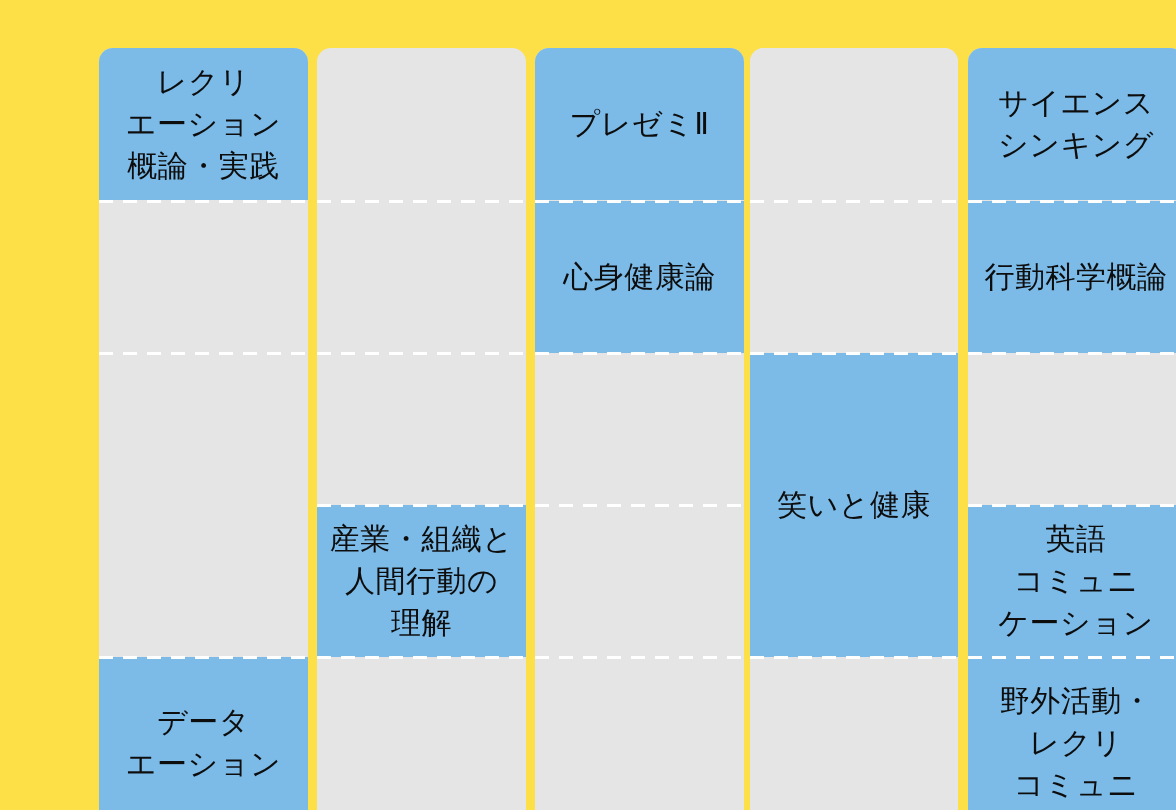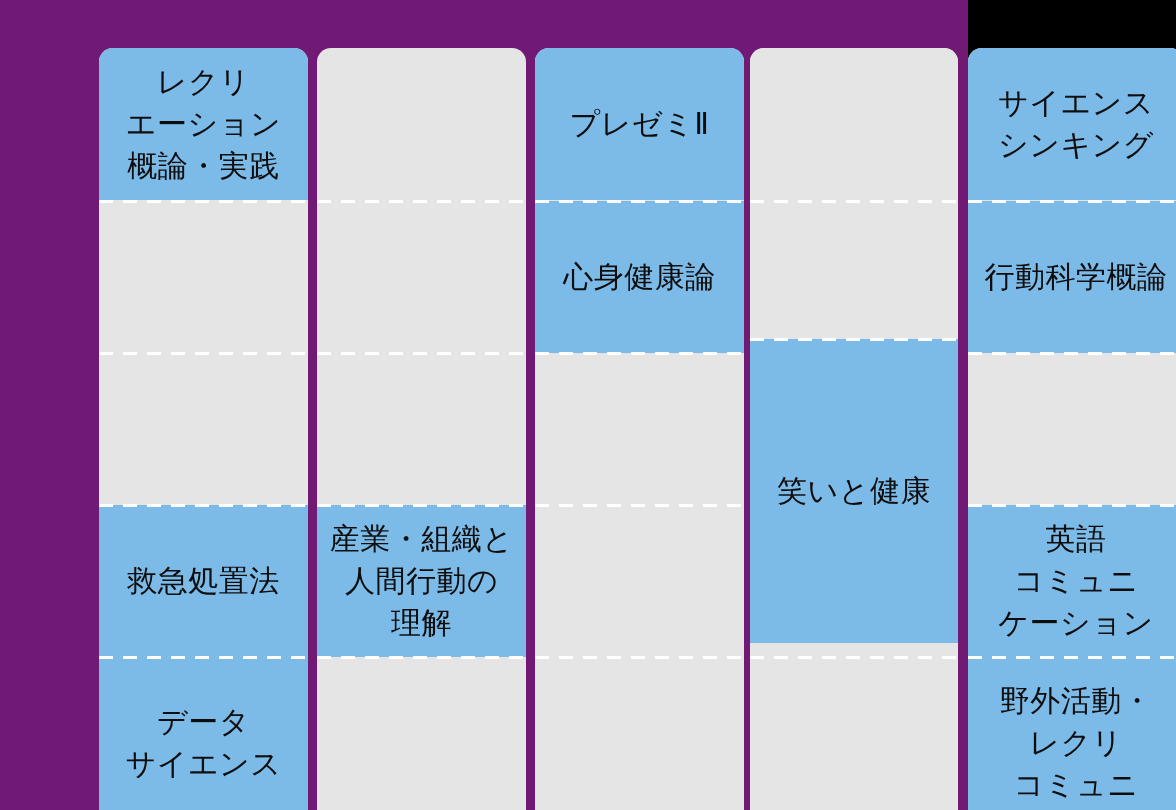--- a/index.html
+++ b/index.html
@@ -9,23 +9,23 @@
   }
   body {
     width: 1176px;
     height: 810px;
     overflow: hidden;
     font-family: "Liberation Sans", "DejaVu Sans", sans-serif;
   }
 
   #timetable {
     position: relative;
-    width: 968px;
+    width: 1176px;
     height: 810px;
-    background: #701a75;
+    background: #fde047;
   }
 
   .day-column {
     position: absolute;
     top: 48px;
     height: 780px;              
     border-radius: 14px;
     overflow: hidden;
     background: #e5e5e5;
   }
@@ -48,21 +48,21 @@
     justify-content: center;
     text-align: center;
   }
   .slot.r0 { top: 0px; }
   .slot.r1 { top: 153px; }
   .slot.r2 { top: 305px; }
   .slot.r3 { top: 457px; font-family: Liberation Serif, serif; }
   .slot.r4 { top: 609px; height: 171px; }
 
   
-  .slot.r2span2 { top: 291px; height: 304px; }
+  .slot.r2span2 { top: 305px; height: 304px; }
 
   .slot.free   { background: #e5e5e5; }
   .slot.filled { background: #7cbbe8; }
 
   
   .slot.sep::before {
     content: "";
     position: absolute;
     top: -1px;
     left: 0;
@@ -95,26 +95,23 @@
       <span class="course-label">レクリ
 エーション
 概論・実践</span>
     </div>
     <div class="slot free r1 sep">
       <span class="course-label"></span>
     </div>
     <div class="slot free r2 sep">
       <span class="course-label"></span>
     </div>
-    <div class="slot filled r3 sep">
-      <span class="course-label">救急処置法</span>
-    </div>
     <div class="slot filled r4 sep">
       <span class="course-label">データ
-サイエンス</span>
+エーション</span>
     </div>
   </div>
 
   <div class="day-column col-1">
     <div class="slot free r1 sep">
       <span class="course-label"></span>
     </div>
     <div class="slot free r2 sep">
       <span class="course-label"></span>
     </div>

